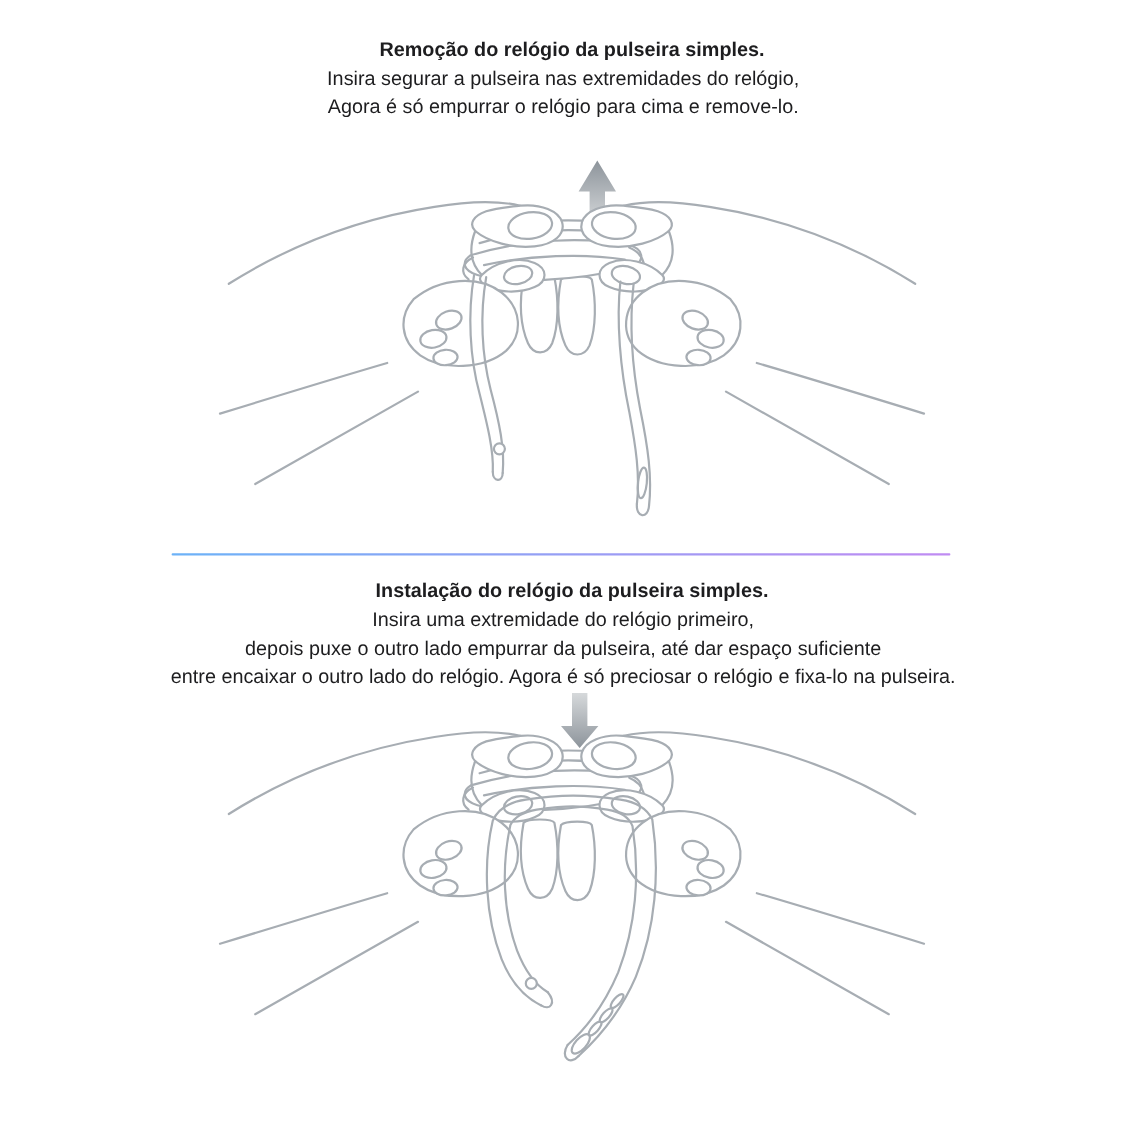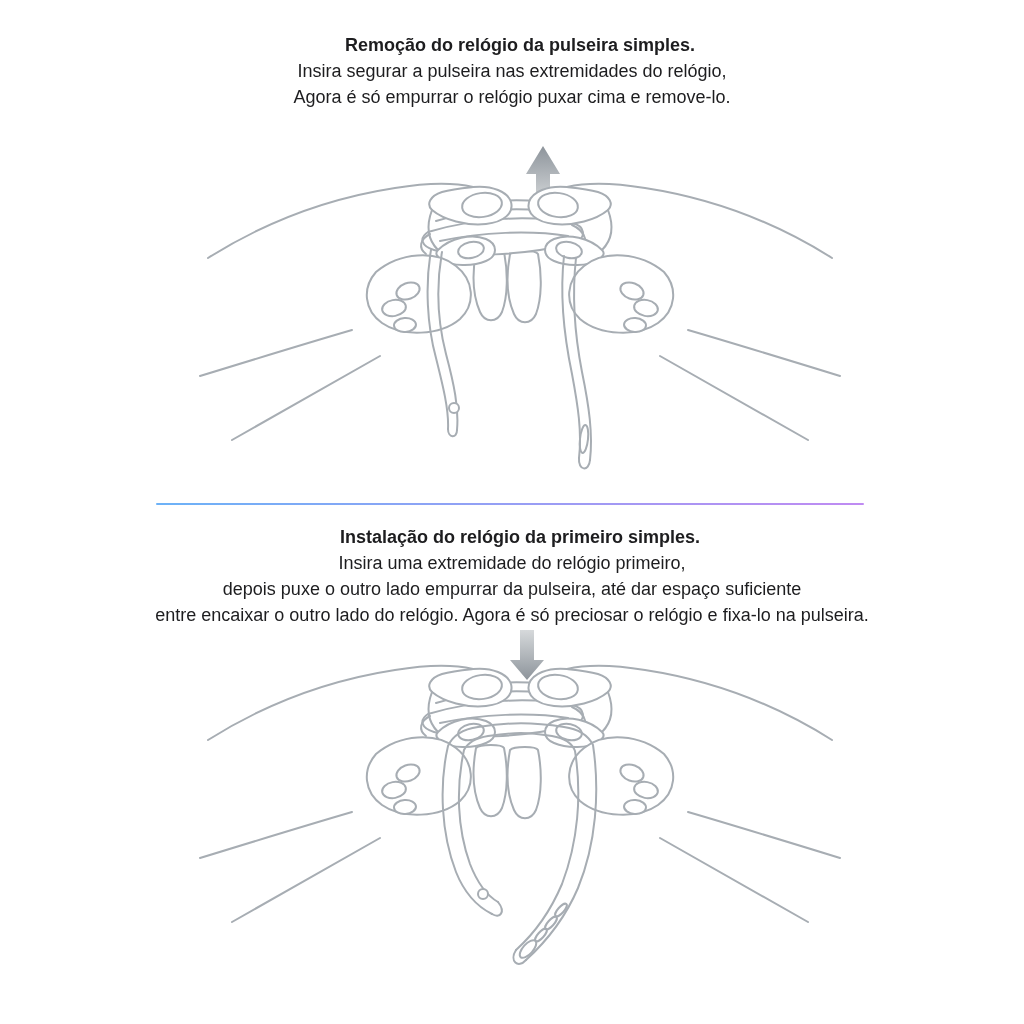--- a/index.html
+++ b/index.html
@@ -38,21 +38,21 @@
   .stop-l{stop-color:var(--arrow-light);}
 </style>
 </head>
 <body>
 
 <div class="page">
 
   <div class="block-text" id="text-removal">
     <div class="title">Remoção do relógio da pulseira simples.</div>
     <div class="line">Insira segurar a pulseira nas extremidades do relógio,</div>
-    <div class="line">Agora é só empurrar o relógio puxar cima e remove-lo.</div>
+    <div class="line">Agora é só empurrar o relógio para cima e remove-lo.</div>
   </div>
 
   <svg id="illus-removal" width="680" height="350" viewBox="0 0 680 350">
     <defs>
       <linearGradient id="gup" x1="0" y1="0" x2="0" y2="1">
         <stop offset="0" class="stop-d"></stop>
           <stop offset="1" class="stop-l"></stop>
       </linearGradient>
 
       <g id="hand">
@@ -105,21 +105,21 @@
       <path class="ln" d="M 384,116 C 380,152 384,196 392,234 C 398,266 402,292 399,318"></path>
       <path class="ln" d="M 396,118 C 392,154 395,196 402,232 C 409,266 413,294 410,320"></path>
       <path class="ln" d="M 399,318 C 398,331 409,332 410,320"></path>
       <ellipse class="ln" cx="404" cy="299" rx="4" ry="14" transform="rotate(6 404 299)"></ellipse>
     </g>
   </svg>
 
   <div class="divider"></div>
 
   <div class="block-text" id="text-installation">
-    <div class="title">Instalação do relógio da primeiro simples.</div>
+    <div class="title">Instalação do relógio da pulseira simples.</div>
     <div class="line">Insira uma extremidade do relógio primeiro,</div>
     <div class="line">depois puxe o outro lado empurrar da pulseira, até dar espaço suficiente</div>
     <div class="line">entre encaixar o outro lado do relógio. Agora é só preciosar o relógio e fixa-lo na pulseira.</div>
   </div>
 
   <svg id="illus-installation" width="680" height="400" viewBox="0 0 680 400">
     <defs>
       <linearGradient id="gdn" x1="0" y1="0" x2="0" y2="1">
         <stop offset="0" class="stop-l"></stop>
           <stop offset="1" class="stop-d"></stop>

